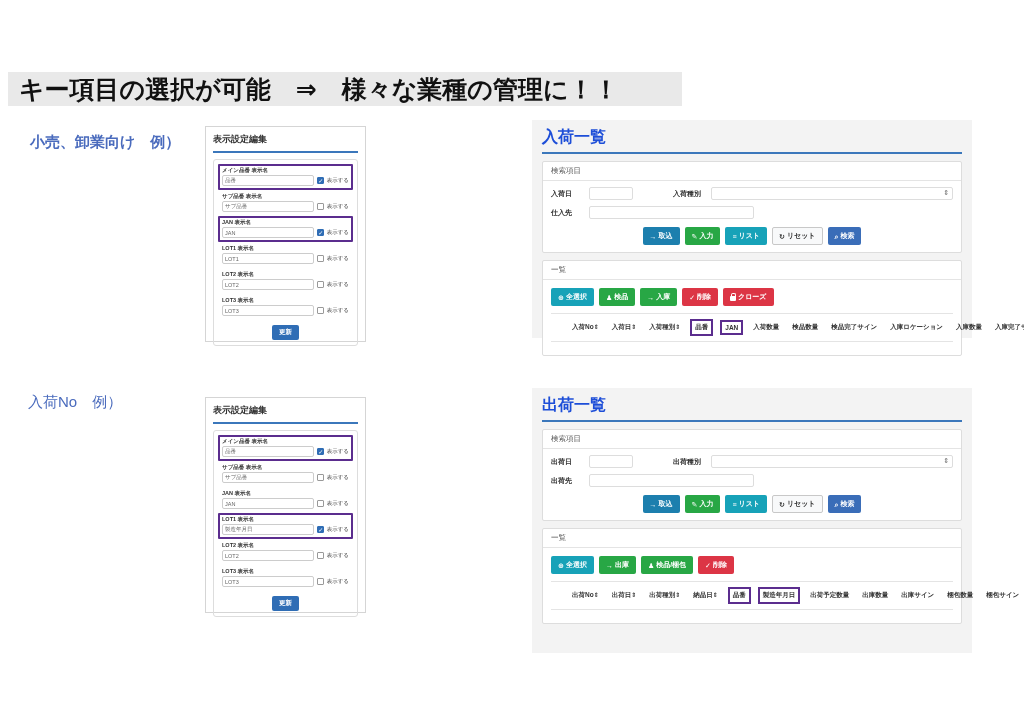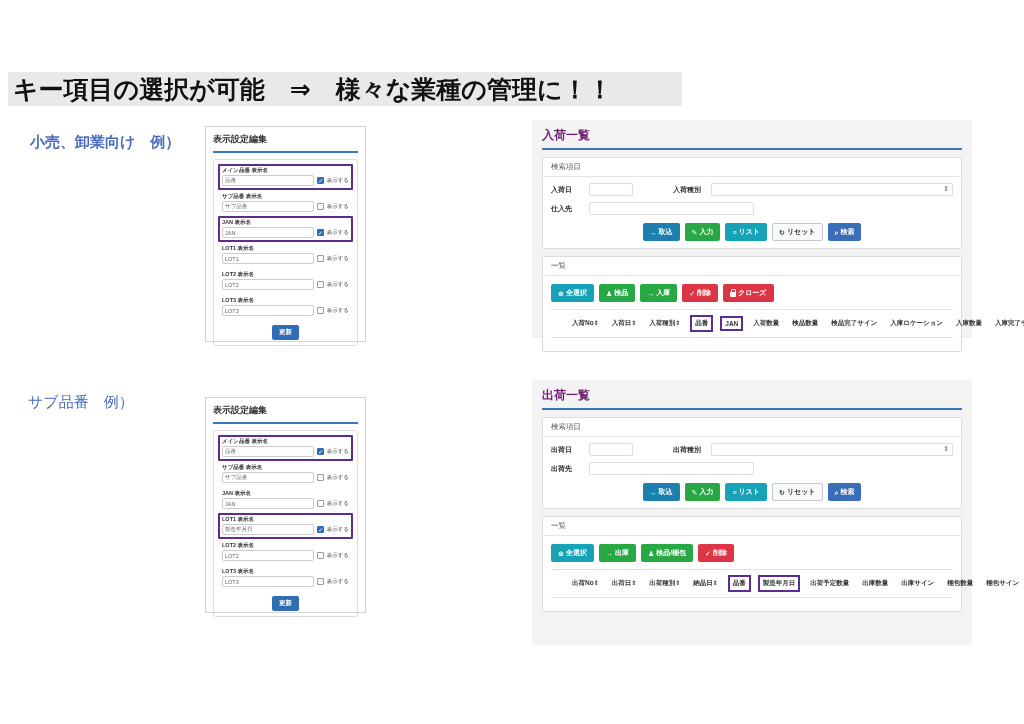--- a/index.html
+++ b/index.html
@@ -3,21 +3,21 @@
 <meta charset="utf-8">
 <style>
   * { margin:0; padding:0; box-sizing:border-box; }
   html,body { width:1024px; height:724px; background:#fff;
     font-family:"Liberation Sans","DejaVu Sans",sans-serif; }
   .slide { position:relative; width:1024px; height:724px; background:#fff; overflow:hidden; }
 
   
   .title-bar { position:absolute; left:8px; top:72px; width:674px; height:34px;
     background:#e9e9e9; color:#111; font-size:25px; font-weight:bold;
-    line-height:34px; padding-left:5px; white-space:nowrap; }
+    line-height:34px; padding-left:11px; white-space:nowrap; }
 
   .ex-label { position:absolute; color:#4a6bbd; font-size:15px; white-space:nowrap; }
   .ex1 { left:30px; top:133px;font-weight:bold; }
   .ex2 { left:28px; top:393px; }
 
   
   .settings-panel { position:absolute; width:161px; height:216px; background:#fff;
     border:1px solid #d5d5d5; padding:6px 7px 5px; }
   .sp1 { left:205px; top:126px; }
   .sp2 { left:205px; top:397px; }
@@ -38,22 +38,22 @@
     color:#fff; font-size:6px; }
   .cb-label { font-size:5.5px; color:#444; white-space:nowrap; }
   .update-btn { display:block; margin:5px auto 0; background:#2f6db5; color:#fff;
     border:none; border-radius:2px; font-size:6.5px; font-weight:bold;
     padding:3px 7px; font-family:inherit; cursor:pointer; }
 
   
   .screen { position:absolute; left:532px; width:440px; background:#f3f3f3;
     padding:7px 10px; }
   .scr1 { top:120px; height:218px; }
-  .scr2 { top:380px; height:265px; }
-  .screen-title { font-size:12px; font-weight:bold; color:#701a75; }
+  .scr2 { top:388px; height:265px; }
+  .screen-title { font-size:16px; font-weight:bold; color:#1d4ed8; }
   .screen-rule { border:none; border-top:2px solid #3b77bb; margin:4px 0 7px; }
   .card { background:#fff; border:1px solid #ddd; border-radius:2px; }
   .card + .card { margin-top:7px; }
   .card-header { font-size:7.5px; color:#555; padding:4px 8px; border-bottom:1px solid #e4e4e4; }
   .card-body { padding:6px 8px 7px; }
   .f-row { display:flex; align-items:center; margin-bottom:6px; }
   .f-label { font-size:7px; font-weight:bold; color:#333; width:38px; flex:0 0 auto; white-space:nowrap; }
   .f-input { height:13px; border:1px solid #ddd; border-radius:2px; background:#fff;
     font-size:7px; padding:0 3px; outline:none; font-family:inherit; }
   .f-input.narrow { width:44px; }
@@ -95,21 +95,21 @@
   .list-pad { height:6px; }
 </style>
 </head>
 <body>
 
 <div class="slide">
 
   <div class="title-bar">キー項目の選択が可能　⇒　様々な業種の管理に！！</div>
 
   <div class="ex-label ex1">小売、卸業向け　例）</div>
-  <div class="ex-label ex2">サブ品番　例）</div>
+  <div class="ex-label ex2">入荷No　例）</div>
 
   <div class="settings-panel sp1">
     <div class="sp-title">表示設定編集</div>
     <hr class="sp-blue-rule">
     <div class="sp-box">
 
         <div class="sp-row hl">
           <div class="sp-row-label">メイン品番 表示名</div>
           <div class="sp-line">
             <input class="sp-input" type="text" value="品番" style="">

